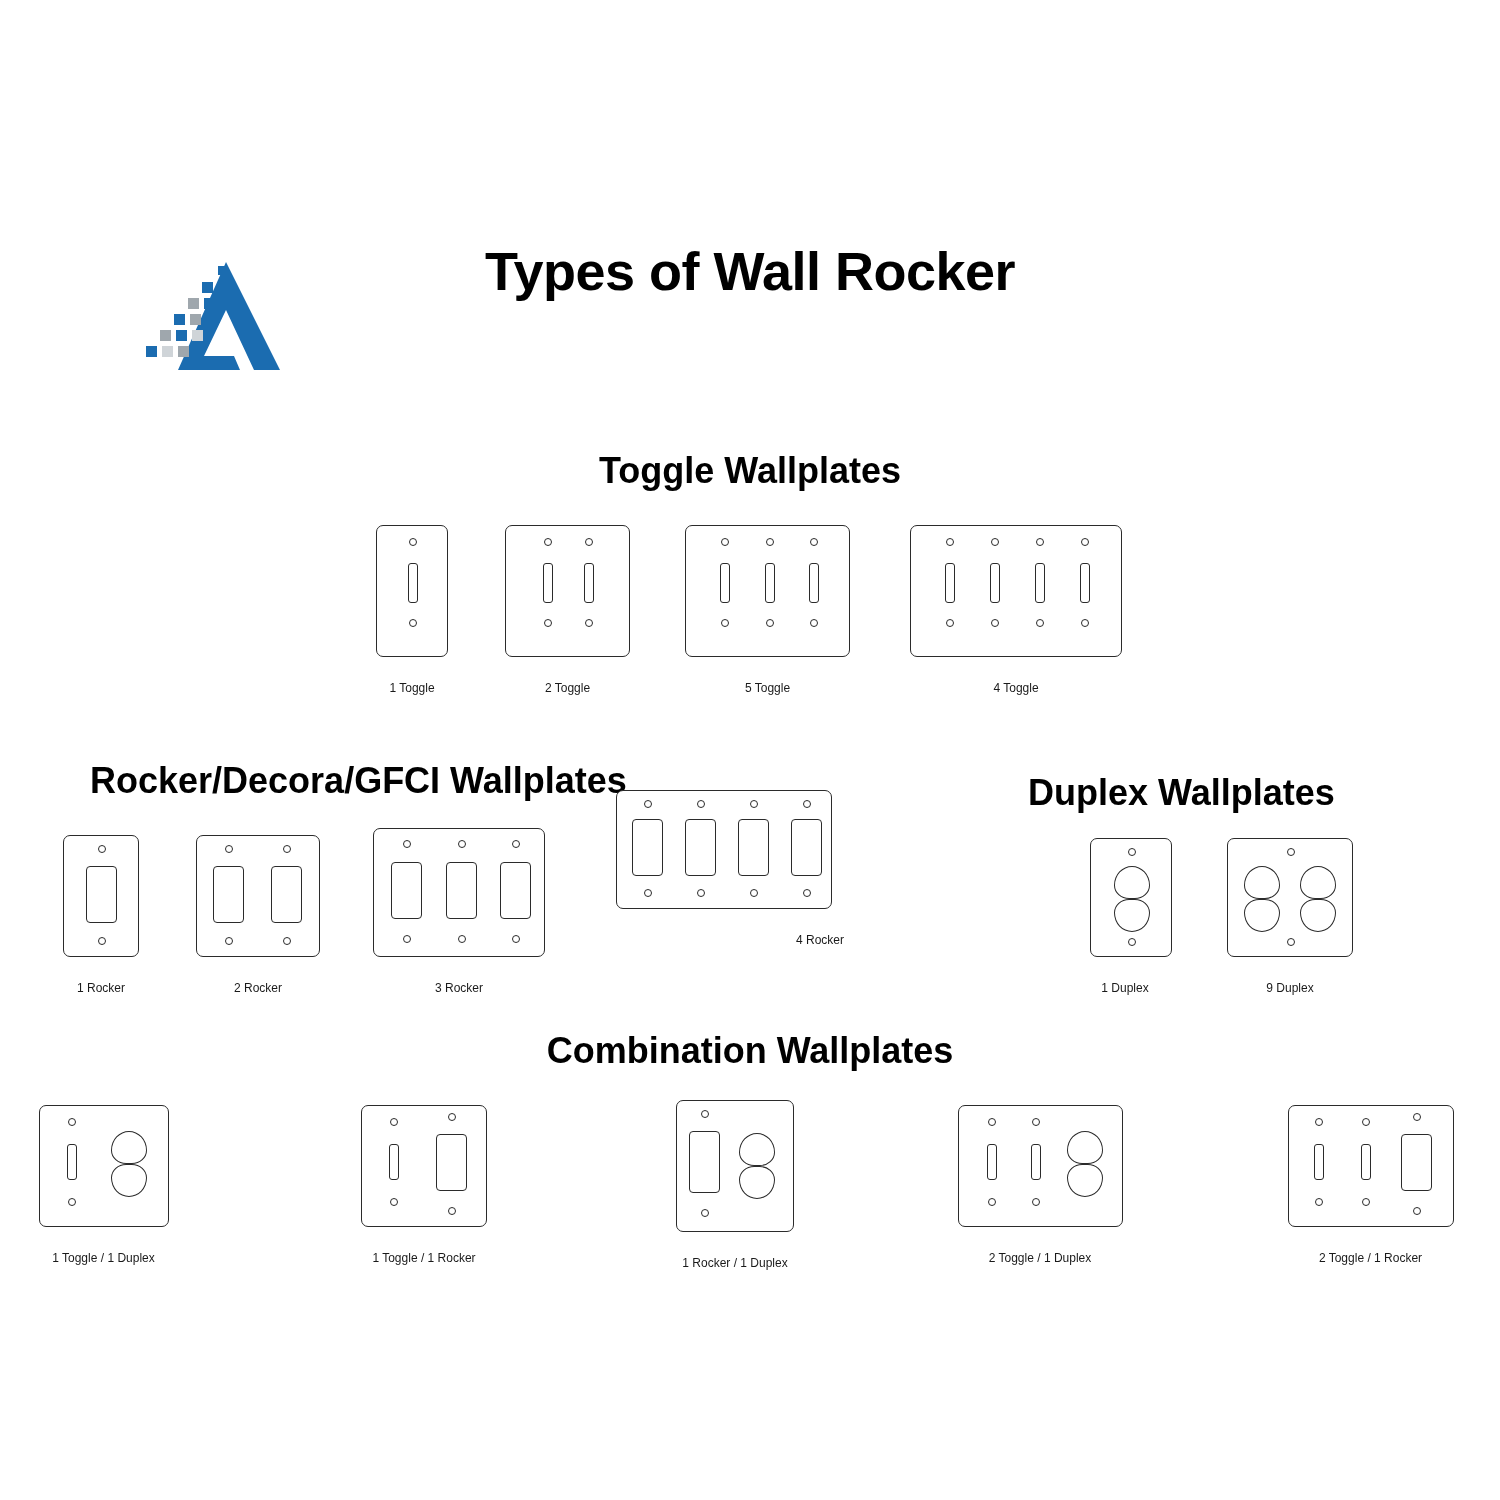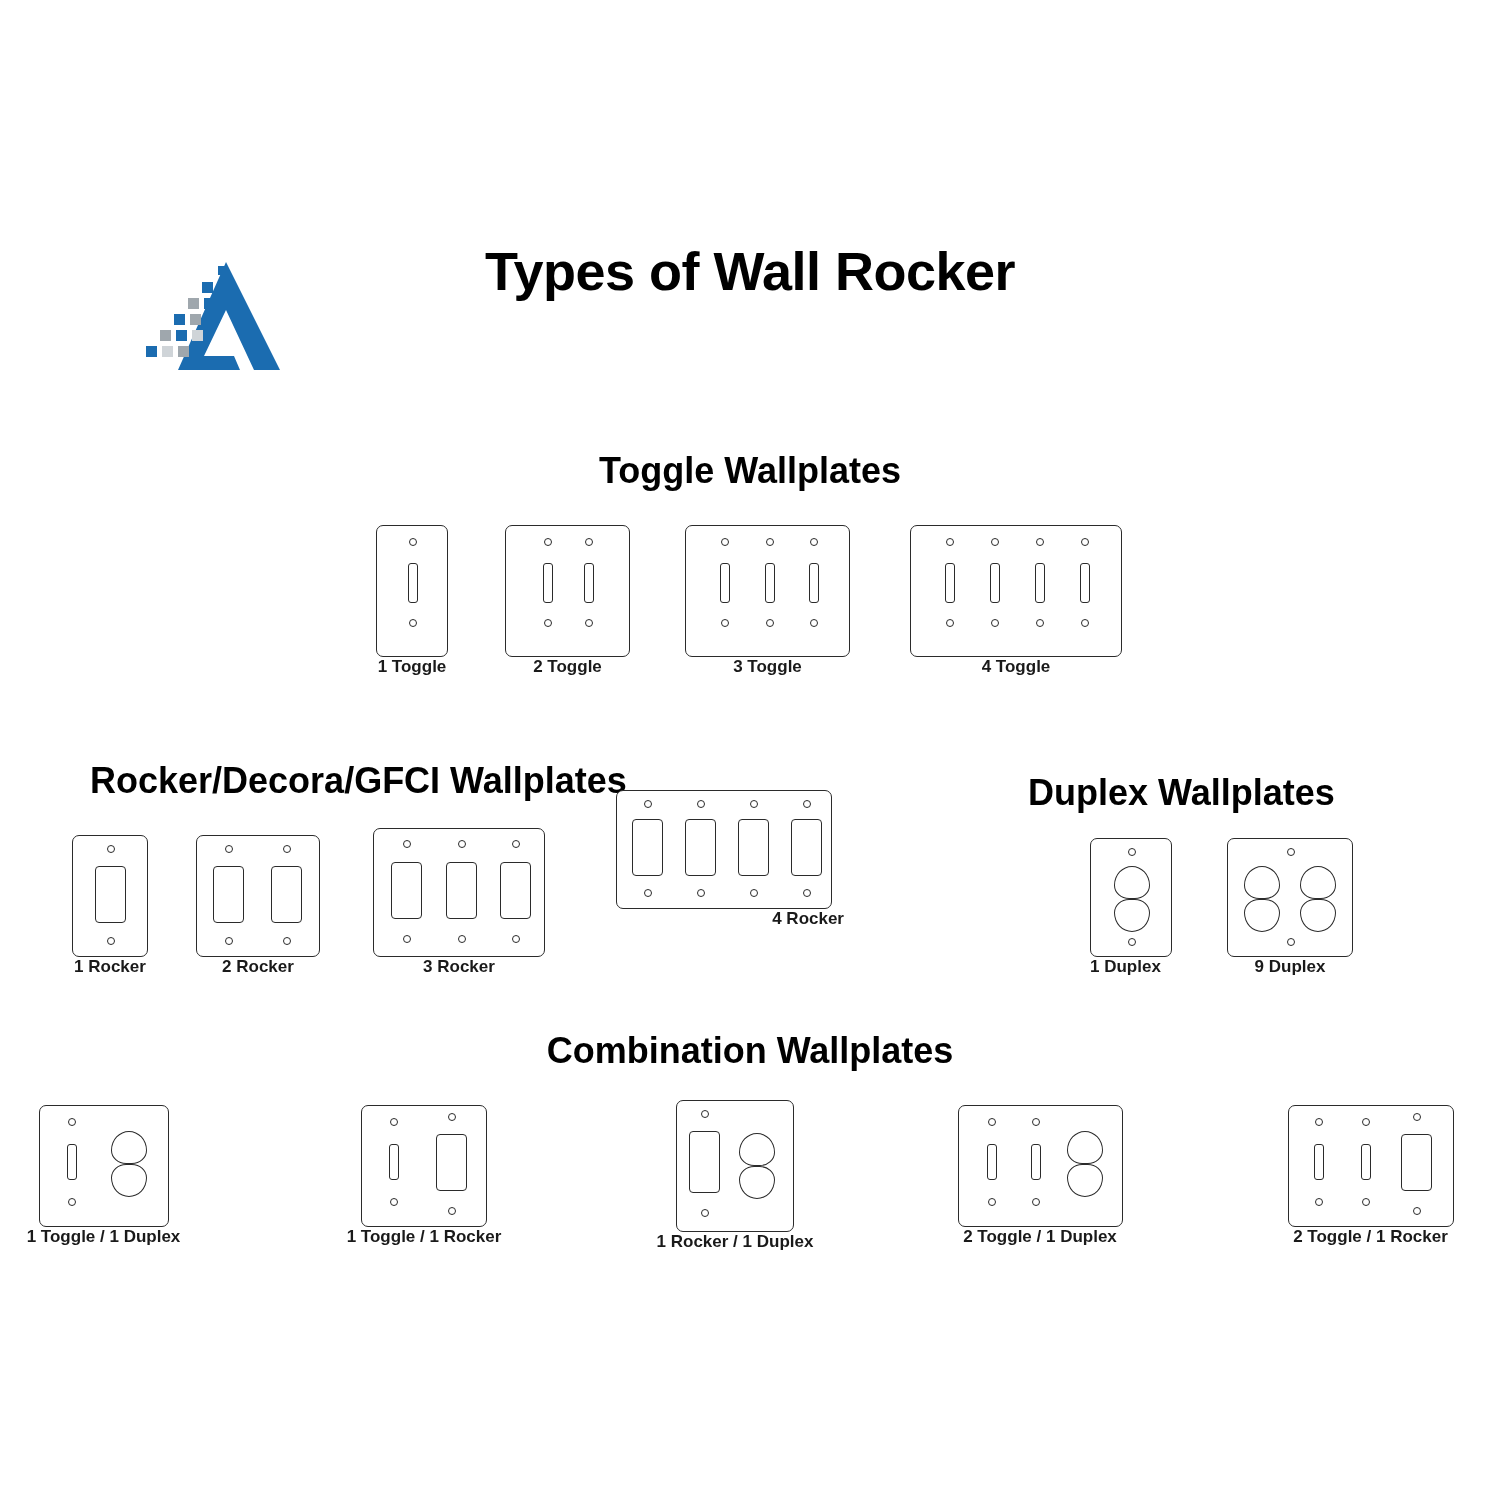--- a/index.html
+++ b/index.html
@@ -64,24 +64,24 @@
   #rocker-title { left: 90px; top: 760px; font-size: 36px; }
   #duplex-title { left: 1028px; top: 772px; font-size: 36px; }
   #combination-title { left: 0; right: 0; top: 1030px; text-align: center; font-size: 36px; }
 
   
   .plate-item {
     position: absolute;
     text-align: center;
   }
   .plate-caption {
-    font-size: 17px;
-    font-weight: 700;
+    font-size: 12px;
+    font-weight: 400;
     color: #1a1a1a;
-    margin-top: 0;
+    margin-top: 24px;
     white-space: nowrap;
   }
   .plate {
     position: relative;
     background: #ffffff;
     border: 1.6px solid #2b2b2b;
     border-radius: 7px;
     box-sizing: border-box;
     margin: 0 auto;
   }
@@ -172,42 +172,42 @@
     <span class="screw" style="left:35px;top:12px;"></span>
     <span class="screw" style="left:80px;top:12px;"></span>
     <span class="screw" style="left:124px;top:12px;"></span>
     <span class="toggle-slot" style="left:34px;top:37px;width:10px;height:40px;"></span>
     <span class="toggle-slot" style="left:79px;top:37px;width:10px;height:40px;"></span>
     <span class="toggle-slot" style="left:123px;top:37px;width:10px;height:40px;"></span>
     <span class="screw" style="left:35px;top:93px;"></span>
     <span class="screw" style="left:80px;top:93px;"></span>
     <span class="screw" style="left:124px;top:93px;"></span>
   </div>
-  <div class="plate-caption">3 Toggle</div>
+  <div class="plate-caption">5 Toggle</div>
 </div>
 
 <div class="plate-item" style="left:910px; top:525px; width:212px;">
   <div class="plate" style="width:212px;height:132px;">
     <span class="screw" style="left:35px;top:12px;"></span>
     <span class="screw" style="left:80px;top:12px;"></span>
     <span class="screw" style="left:125px;top:12px;"></span>
     <span class="screw" style="left:170px;top:12px;"></span>
     <span class="toggle-slot" style="left:34px;top:37px;width:10px;height:40px;"></span>
     <span class="toggle-slot" style="left:79px;top:37px;width:10px;height:40px;"></span>
     <span class="toggle-slot" style="left:124px;top:37px;width:10px;height:40px;"></span>
     <span class="toggle-slot" style="left:169px;top:37px;width:10px;height:40px;"></span>
     <span class="screw" style="left:35px;top:93px;"></span>
     <span class="screw" style="left:80px;top:93px;"></span>
     <span class="screw" style="left:125px;top:93px;"></span>
     <span class="screw" style="left:170px;top:93px;"></span>
   </div>
   <div class="plate-caption">4 Toggle</div>
 </div>
 
-<div class="plate-item" style="left:72px; top:835px; width:76px;">
+<div class="plate-item" style="left:63px; top:835px; width:76px;">
   <div class="plate" style="width:76px;height:122px;">
     <span class="screw" style="left:34px;top:9px;"></span>
     <span class="rocker-slot" style="left:22px;top:30px;width:31px;height:57px;"></span>
     <span class="screw" style="left:34px;top:101px;"></span>
   </div>
   <div class="plate-caption">1 Rocker</div>
 </div>
 
 <div class="plate-item" style="left:196px; top:835px; width:124px;">
   <div class="plate" style="width:124px;height:122px;">

